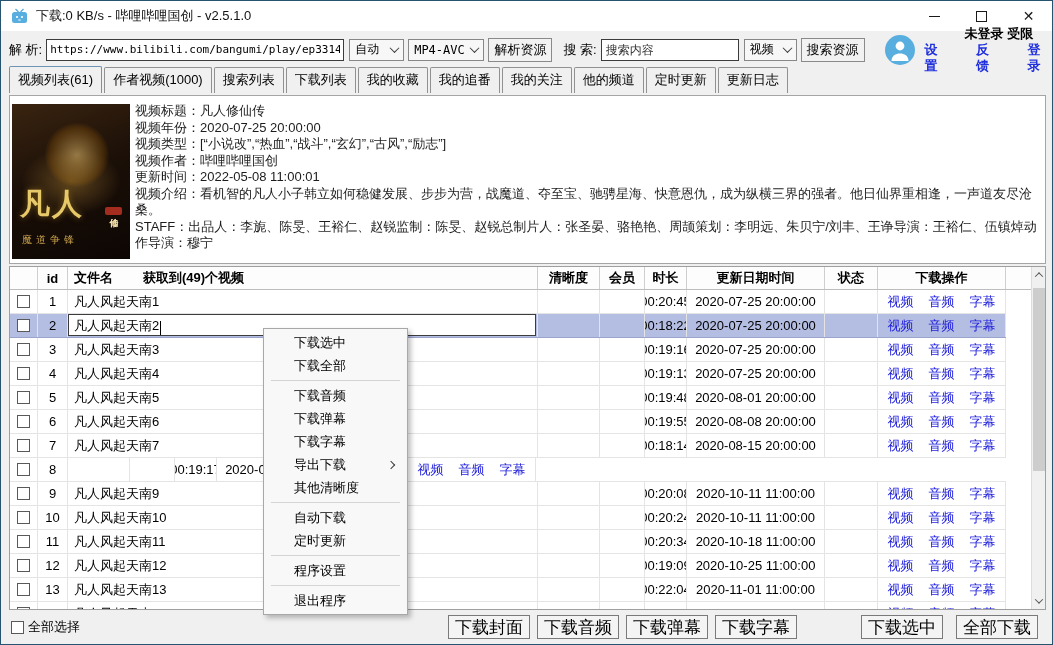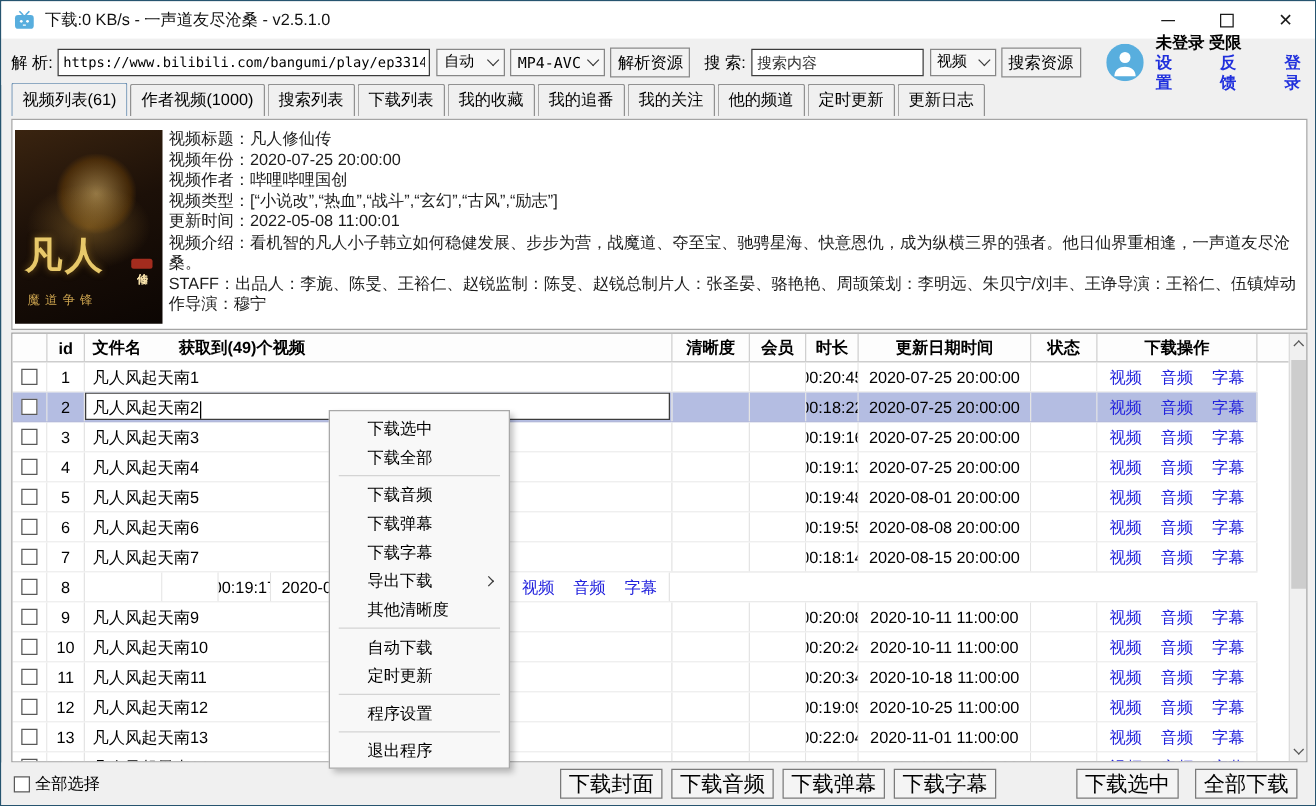--- a/index.html
+++ b/index.html
@@ -25,21 +25,21 @@
   .carrow{margin-left:auto;width:6px;height:6px;border-right:1px solid #3c3c3c;border-bottom:1px solid #3c3c3c;transform:rotate(45deg) translate(-1px,-1px);}
   .combo.mode{width:56px;}
   .combo.fmt{width:78px;font-family:"DejaVu Sans Mono",monospace;}
   .combo.stype{width:54px;}
   .btn{height:24px;border:1px solid #8a8a8a;background:#f2f2f2;font-size:13px;padding:0 5px;margin-right:6px;display:flex;align-items:center;white-space:nowrap;font-family:inherit;}
   .searchinput{width:128px;height:20px;border:1px solid #3c3c3c;background:#fff;font-size:12px;padding:0 4px;margin-right:5px;outline:none;}
   .searchinput::placeholder{color:#333;opacity:1;}
   .account{margin-left:14px;display:flex;align-items:center;}
   .avatar{width:30px;height:30px;flex:0 0 auto;margin-right:10px;}
   .acc-text{display:flex;flex-direction:column;line-height:16px;}
-  .acc-status{font-weight:bold;font-size:13px;}
+  .acc-status{font-weight:bold;font-size:13px;margin-left:40px;}
   .acc-links{display:flex;gap:27px;}
   .acc-link{color:#2030dd;font-weight:bold;font-size:13px;cursor:pointer;}
 
   
   .tabbar{position:absolute;top:67px;left:8px;right:8px;height:25px;display:flex;gap:2px;align-items:flex-end;}
   .tab{border:1px solid #919191;border-bottom:none;background:#f0f0f0;padding:3px 8px 4px 8px;font-size:13px;border-radius:2px 2px 0 0;white-space:nowrap;}
   .tab.active{color:#000000;border-color:#6f93b5;padding-top:4px;}
 
   
   .infopanel{position:absolute;top:94px;left:8px;width:1037px;height:169px;background:#fff;border:1px solid #a5a5a5;box-sizing:border-box;}
@@ -106,21 +106,21 @@
   <div class="titlebar">
     <span class="appicon">
       <svg viewBox="0 0 17 17" width="17" height="17">
           <path d="M4.5 1l3 3M12.5 1l-3 3" stroke="#58aede" stroke-width="1.4" fill="none"></path>
           <rect x="1" y="4" width="15" height="11" rx="2.5" fill="#58aede"></rect>
           <circle cx="6" cy="9" r="1.1" fill="#fff"></circle>
           <circle cx="11" cy="9" r="1.1" fill="#fff"></circle>
           <path d="M7.3 12h2.4" stroke="#fff" stroke-width="1"></path>
         </svg>
     </span>
-    <span class="title">下载:0 KB/s - 一声道友尽沧桑 - v2.5.1.0</span>
+    <span class="title">下载:0 KB/s - 哔哩哔哩国创 - v2.5.1.0</span>
     <div class="wincontrols">
       <div class="wc">
           <span class="glyph-min"></span>
         </div>
       <div class="wc">
           <span class="glyph-max"></span>
         </div>
       <div class="wc">
           <span class="glyph-close">✕</span>
         </div>
@@ -180,22 +180,22 @@
 
   <div class="infopanel">
     <div class="poster">
       <div class="poster-title">凡人</div>
       <div class="poster-seal">修仙传</div>
       <div class="poster-sub">魔道争锋</div>
     </div>
     <div class="infotext">
         <div class="iline">视频标题：凡人修仙传</div>
         <div class="iline">视频年份：2020-07-25 20:00:00</div>
+        <div class="iline">视频类型：[“小说改”,“热血”,“战斗”,“玄幻”,“古风”,“励志”]</div>
         <div class="iline">视频作者：哔哩哔哩国创</div>
-        <div class="iline">视频类型：[“小说改”,“热血”,“战斗”,“玄幻”,“古风”,“励志”]</div>
         <div class="iline">更新时间：2022-05-08 11:00:01</div>
         <div class="iline">视频介绍：看机智的凡人小子韩立如何稳健发展、步步为营，战魔道、夺至宝、驰骋星海、快意恩仇，成为纵横三界的强者。他日仙界重相逢，一声道友尽沧桑。</div>
         <div class="iline">STAFF：出品人：李旎、陈旻、王裕仁、赵锐监制：陈旻、赵锐总制片人：张圣晏、骆艳艳、周颉策划：李明远、朱贝宁/刘丰、王诤导演：王裕仁、伍镇焯动作导演：穆宁</div>
       </div>
   </div>
 
   <div class="tablewrap">
     <div class="thead">
       <div class="hc cb"></div>
       <div class="hc id">id</div>

